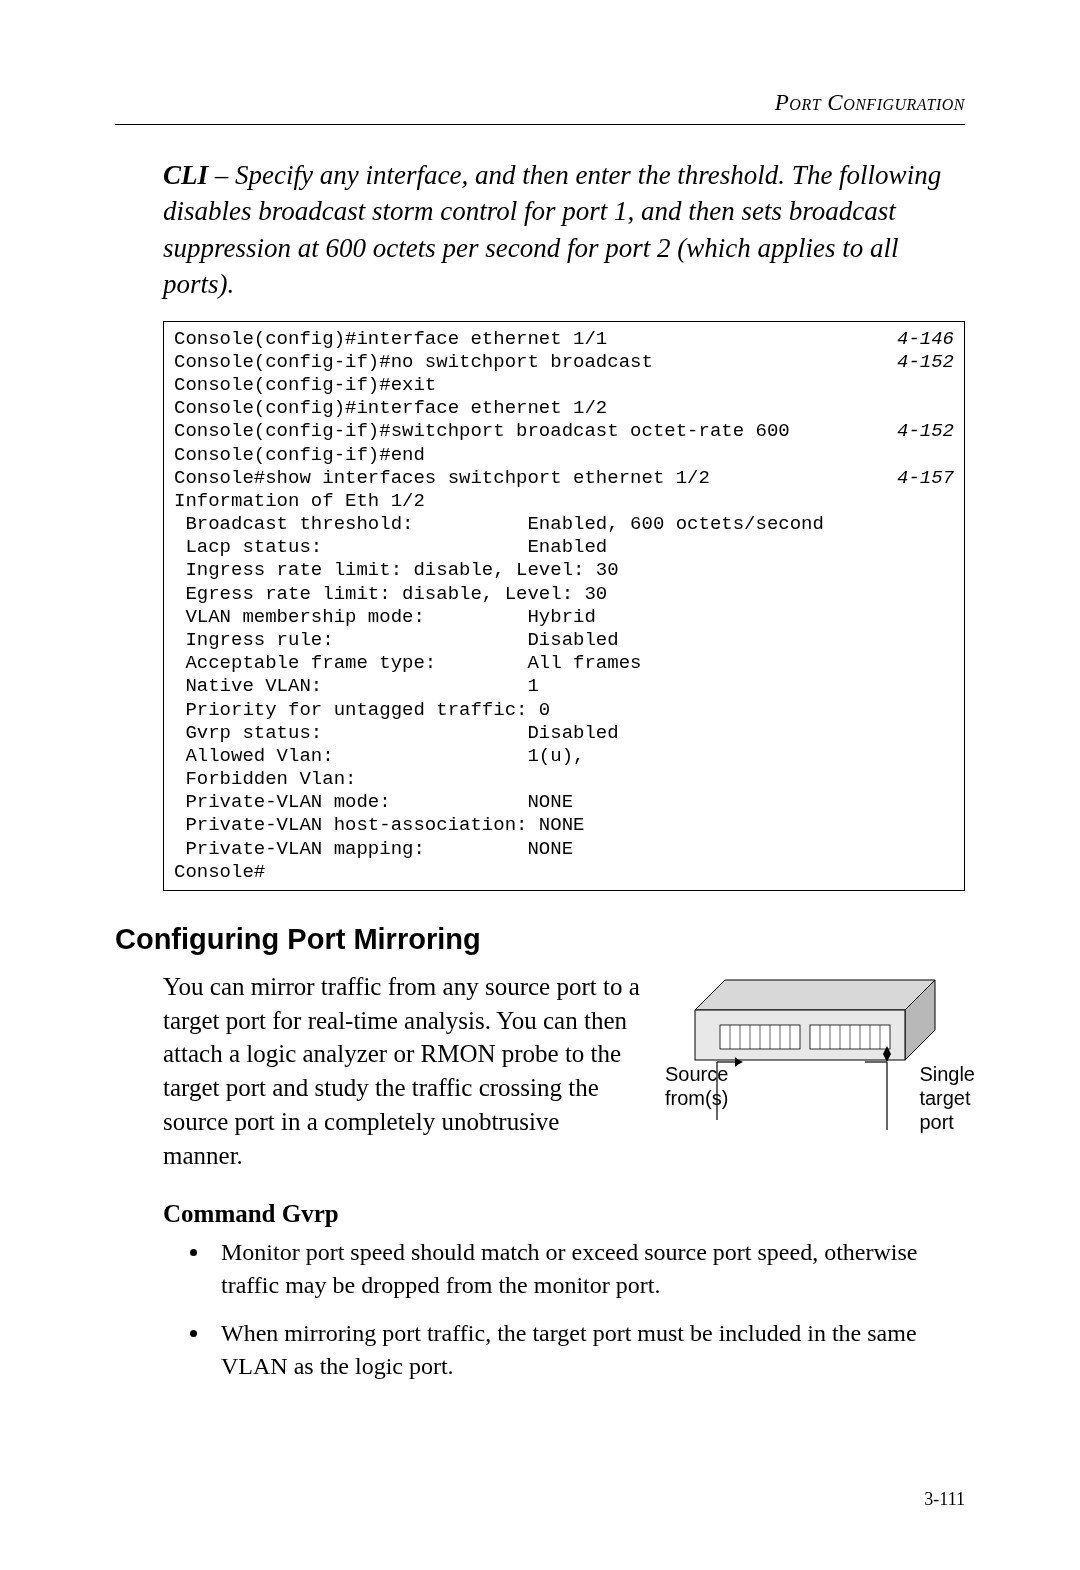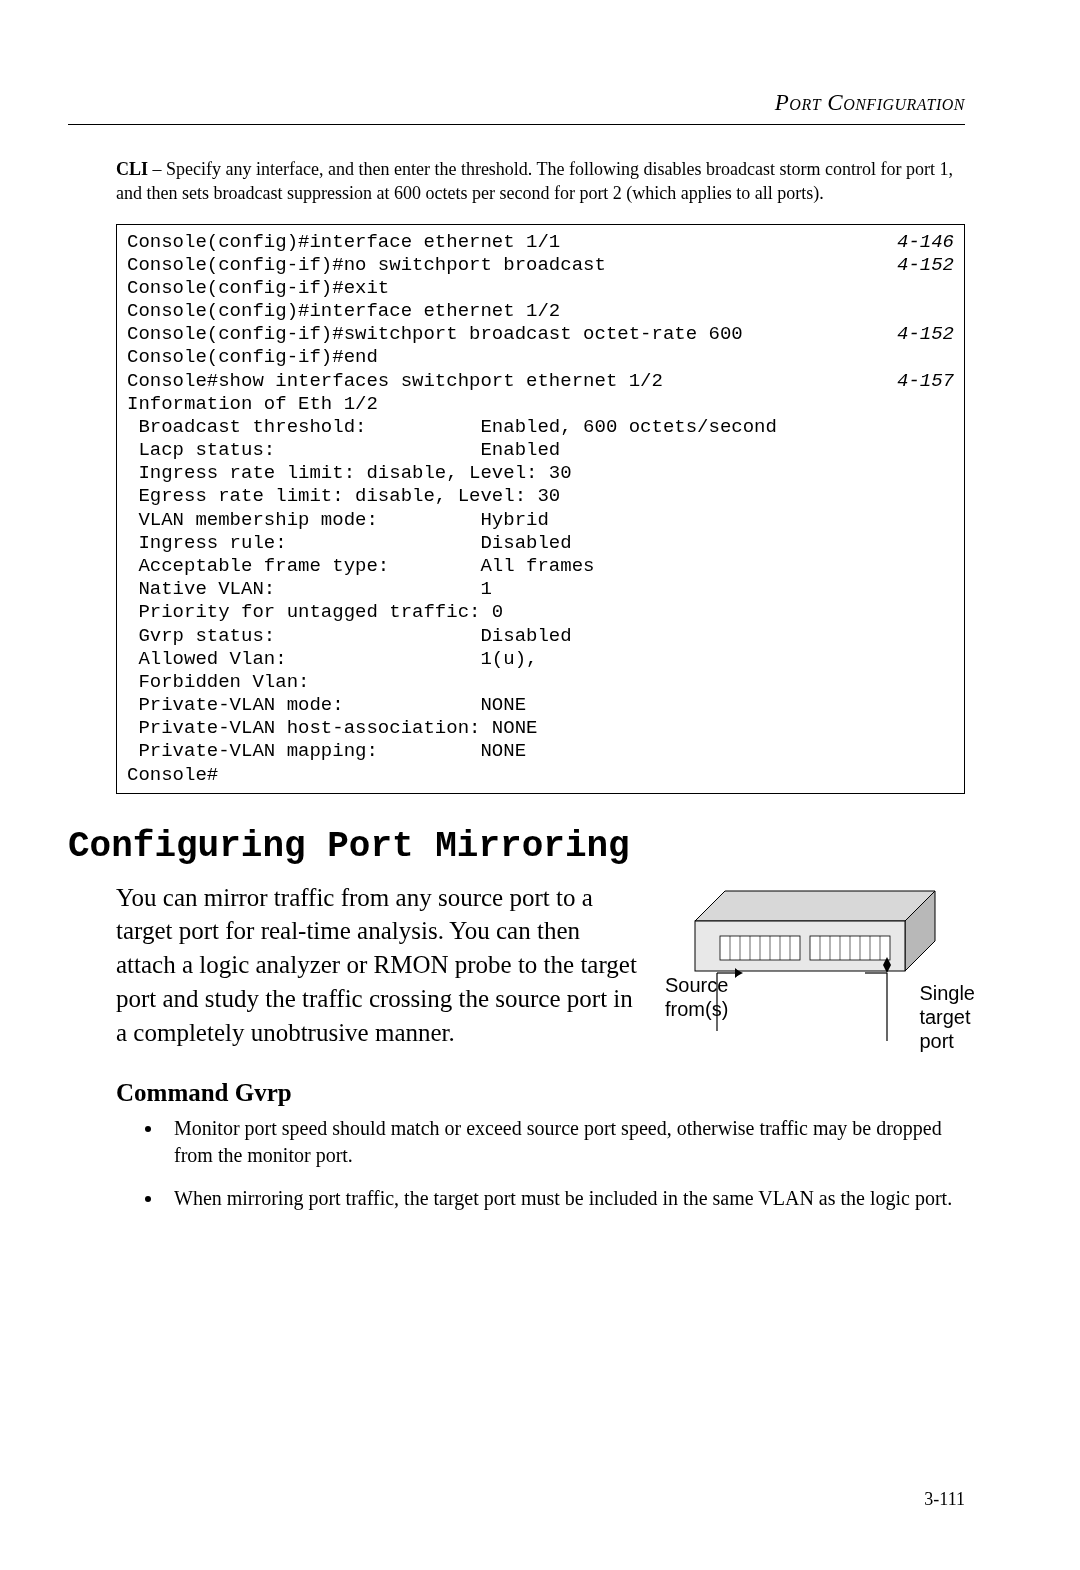--- a/index.html
+++ b/index.html
@@ -7,58 +7,59 @@
     padding: 0;
     background: #fff;
     font-family: Garamond, Georgia, 'Times New Roman', serif;
     color: #000;
   }
   .page {
     width: 1080px;
     height: 1570px;
     position: relative;
     box-sizing: border-box;
-    padding: 90px 115px 70px 68px;
+    padding: 90px 115px 70px 115px;
   }
   .running-head {
     text-align: right;
     font-variant: small-caps;
     font-style: italic;
     font-size: 23px;
     letter-spacing: 0.5px;
     margin-bottom: 8px;
     font-family: Georgia, 'Times New Roman', serif;
   }
   .rule {
     border: none;
     border-top: 1.5px solid #000;
     margin: 0 0 32px 0;
   }
   .body-text {
-    font-size: 18px;
+    font-size: 27px;
     line-height: 1.35;
     margin: 0 0 18px 48px;
+    font-style: italic;
   }
   .cli-box {
     border: 1px solid #000;
     margin: 0 0 32px 48px;
     padding: 6px 10px 6px 10px;
     font-family: 'Courier New', Courier, monospace;
     font-size: 19px;
     line-height: 1.22;
     white-space: pre;
     box-sizing: border-box;
   }
   .cli-row { display: flex; }
   .cli-left { flex: 1 1 auto; white-space: pre; }
   .cli-right { flex: 0 0 auto; font-style: italic; padding-left: 10px; }
   h2.section {
-    font-family: Liberation Mono, monospace;
+    font-family: Liberation Sans, sans-serif;
     font-weight: bold;
-    font-size: 36px;
+    font-size: 29px;
     margin: 12px 0 14px 0;
   }
   .mirror-block {
     margin-left: 48px;
     display: flex;
     align-items: flex-start;
     gap: 24px;
   }
   .mirror-text {
     flex: 1 1 auto;
@@ -74,21 +75,21 @@
   }
   h3.subsection {
     font-family: Georgia, 'Times New Roman', serif;
     font-weight: bold;
     font-size: 25px;
     margin: 28px 0 8px 48px;
   }
   ul.usage {
     margin: 0 0 0 60px;
     padding: 0 0 0 36px;
-    font-size: 20px;
+    font-size: 24px;
     line-height: 1.35;
   }
   ul.usage li {
     margin-bottom: 16px;
     padding-left: 10px;
   }
   .page-num {
     position: absolute;
     bottom: 60px;
     right: 115px;
@@ -97,21 +98,21 @@
   .switch-label-left {
     position: absolute;
     left: 0;
     top: 92px;
     text-align: center;
     line-height: 1.2;
   }
   .switch-label-right {
     position: absolute;
     right: -10px;
-    top: 100px;
+    top: 92px;
     text-align: left;
     line-height: 1.2;
     margin-left: 36px;
   }
 </style>
 </head>
 <body>
 
 <div class="page">
 

